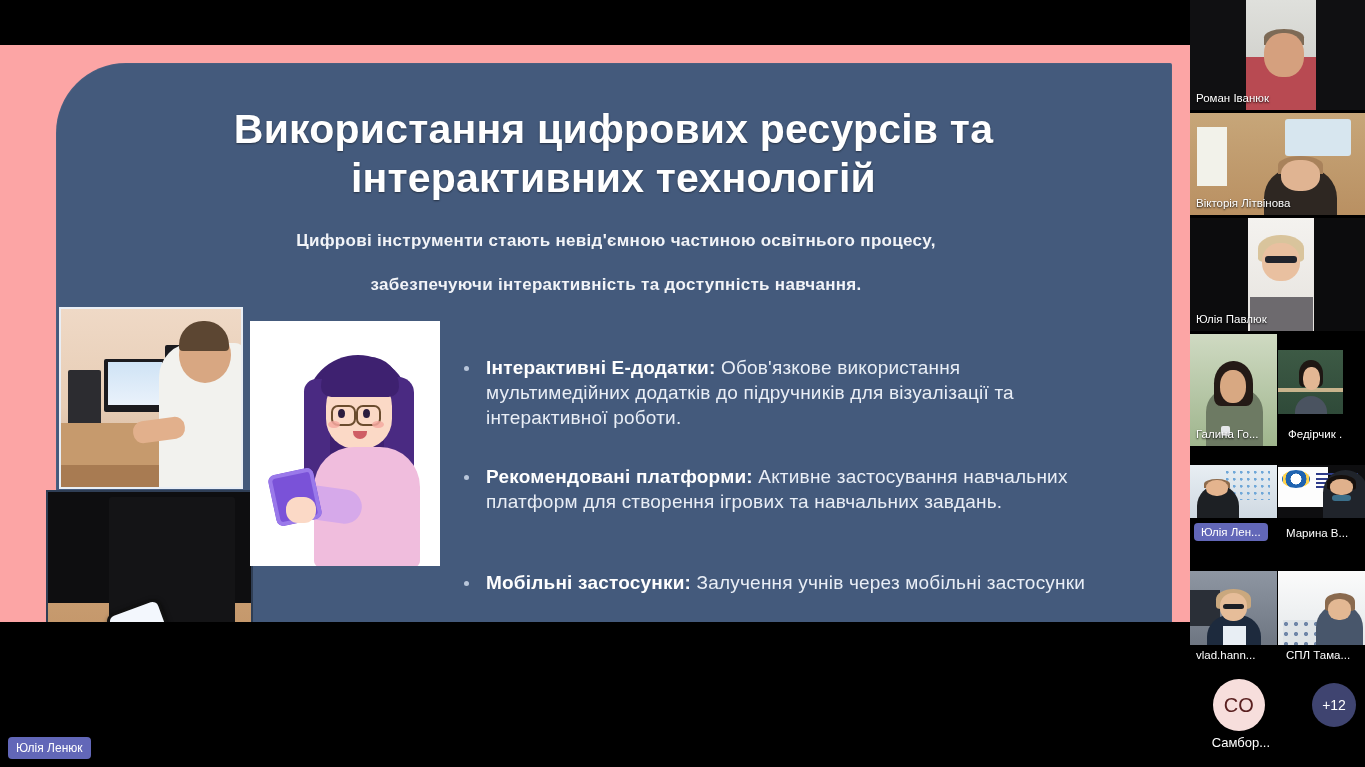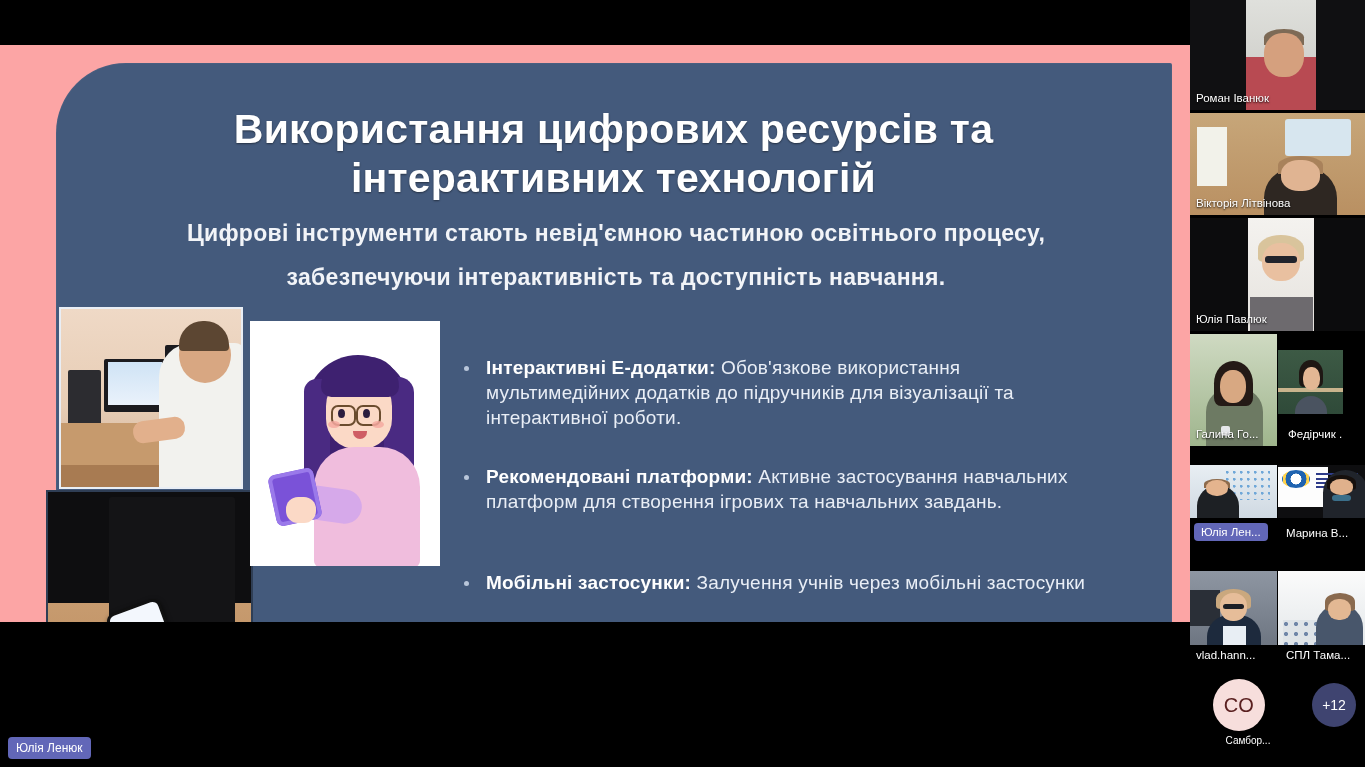--- a/index.html
+++ b/index.html
@@ -17,22 +17,22 @@
          border-top-right-radius:2px;border-bottom-left-radius:2px;
          box-shadow:inset 0 0 0 1px rgba(255,255,255,.03);}
 
   .slide-title{
     position:absolute;left:30px;top:42px;width:1055px;text-align:center;
     color:#ffffff;font-size:41px;line-height:49px;font-weight:700;
     letter-spacing:.2px;
     text-shadow:0 1px 2px rgba(0,0,0,.45);
   }
   .slide-sub{
-    position:absolute;left:60px;top:148px;width:1000px;text-align:center;
-    color:#f2f4f8;font-size:23px;line-height:44px;font-weight:600;
+    position:absolute;left:60px;top:156px;width:1000px;text-align:center;
+    color:#f2f4f8;font-size:17px;line-height:44px;font-weight:600;
     letter-spacing:.3px;
   }
 
   
   .ph{position:absolute;overflow:hidden;background:#dcdcdc;}
   #img-classroom{left:3px;top:244px;width:180px;height:178px;border:2px solid #e9eef5;}
   #img-desk{left:-10px;top:427px;width:203px;height:232px;border:2px solid #2f3e55;}
   #img-girl{left:194px;top:258px;width:190px;height:245px;background:#ffffff;}
 
   
@@ -162,22 +162,22 @@
   .m-spl .hd{position:absolute;right:16%;bottom:34%;width:26%;height:28%;border-radius:46%;background:#e3b893;}
   .m-spl .hr{position:absolute;right:12%;bottom:46%;width:34%;height:24%;border-radius:50% 50% 14% 14%;background:#8a6a4e;}
   .m-spl .plant{position:absolute;left:6%;bottom:0;width:46%;height:34%;
                 background:radial-gradient(circle at 30% 40%,#6f86a8 2px,transparent 2.2px) 0 0/10px 10px,#dfe4e8;}
 
   
   #avatars{position:absolute;left:0;bottom:0;width:175px;height:96px;}
   .av{position:absolute;border-radius:50%;display:flex;align-items:center;justify-content:center;}
   #av-co{left:23px;top:8px;width:52px;height:52px;background:#f7dedc;color:#5a2020;
          font-size:20px;letter-spacing:.5px;}
-  #av-co-label{position:absolute;left:18px;top:64px;width:80px;text-align:center;
-               color:#fff;font-size:10px;}
+  #av-co-label{position:absolute;left:0;top:64px;width:80px;text-align:right;
+               color:#fff;font-size:13px;}
   #av-more{left:122px;top:12px;width:44px;height:44px;background:#3f4470;color:#fff;font-size:14px;}
 
   
   #speaker-chip{position:absolute;left:8px;bottom:8px;background:#6267b8;color:#fff;
                 font-size:12px;line-height:16px;padding:3px 8px;border-radius:4px;}
 </style>
 </head>
 <body>
 
 <div id="root">

